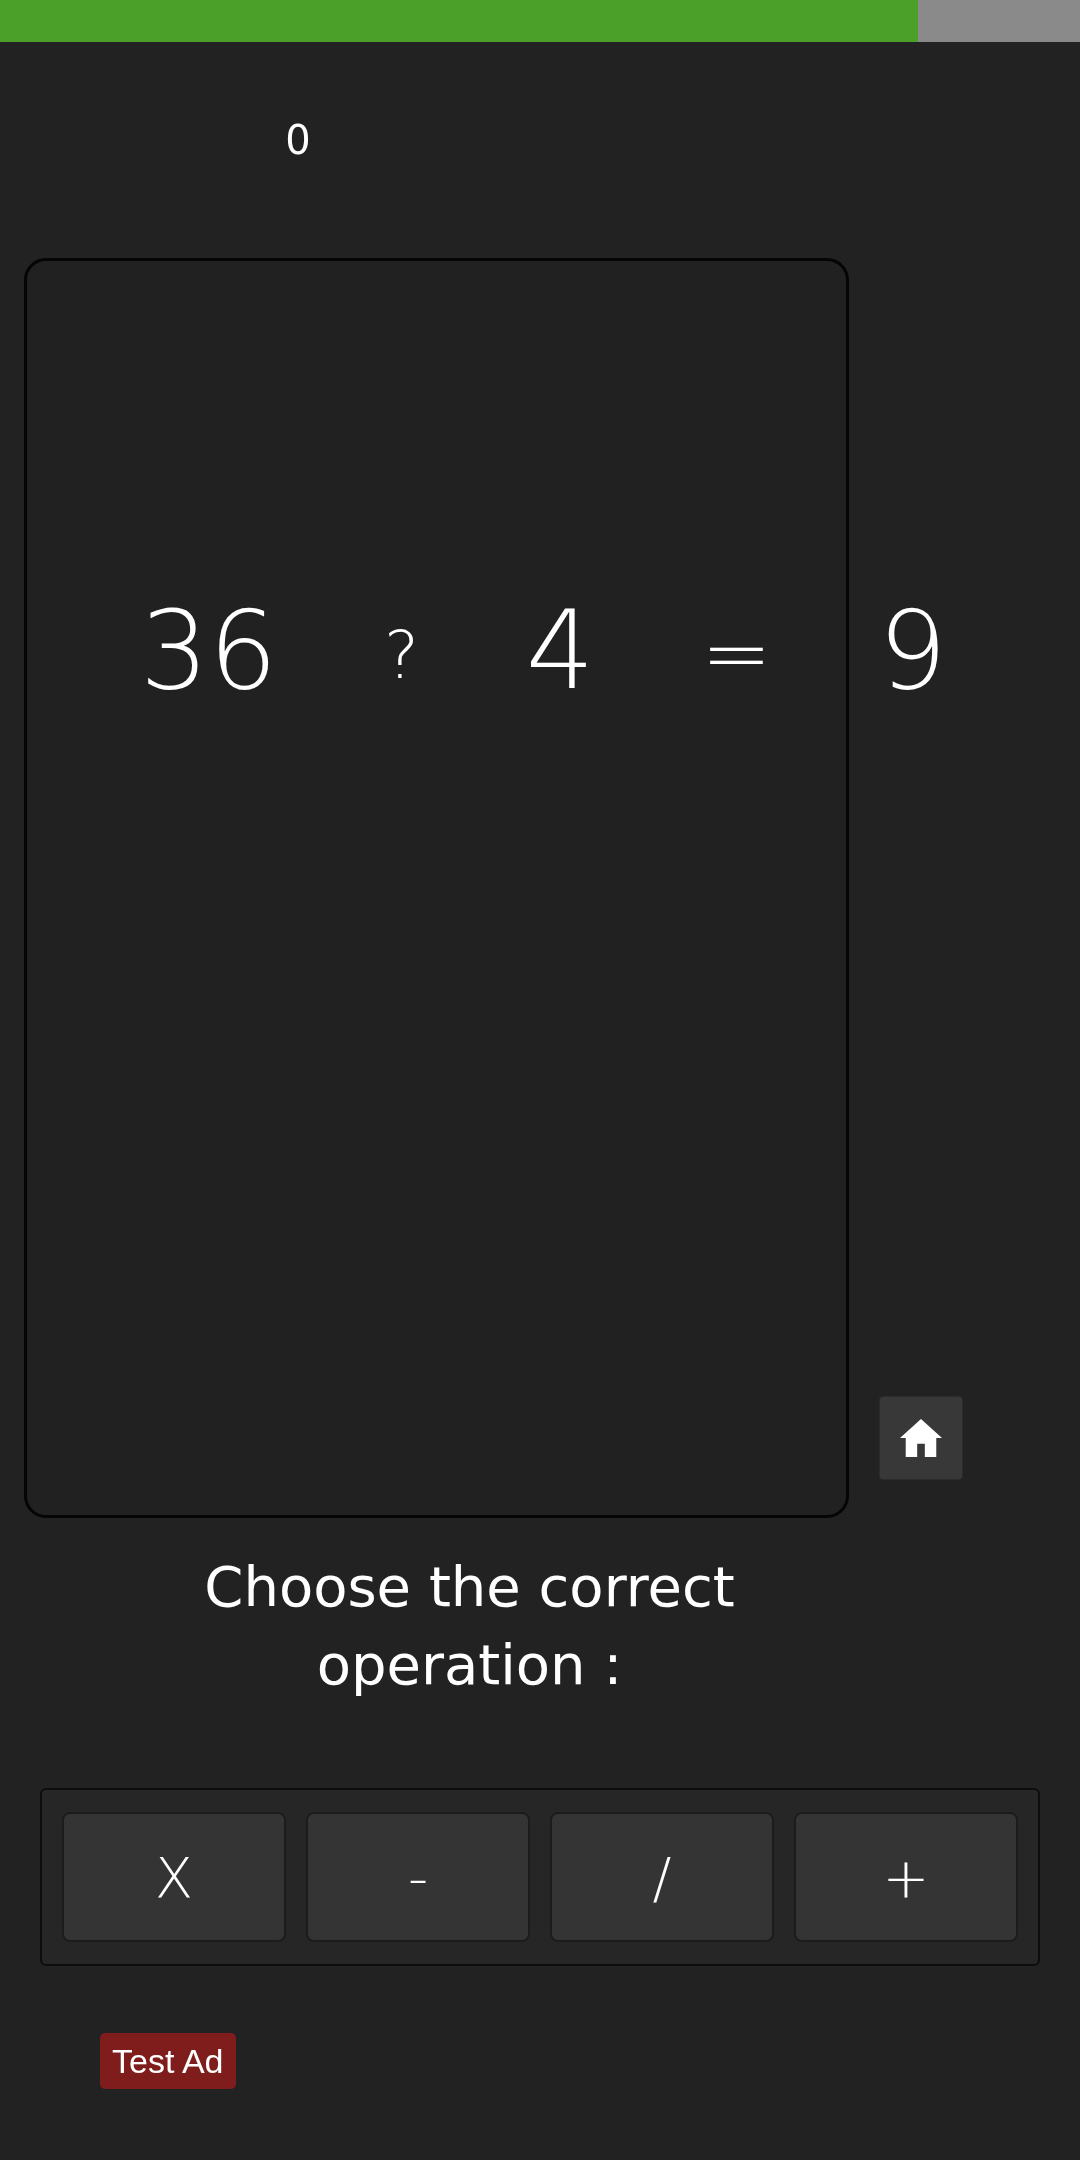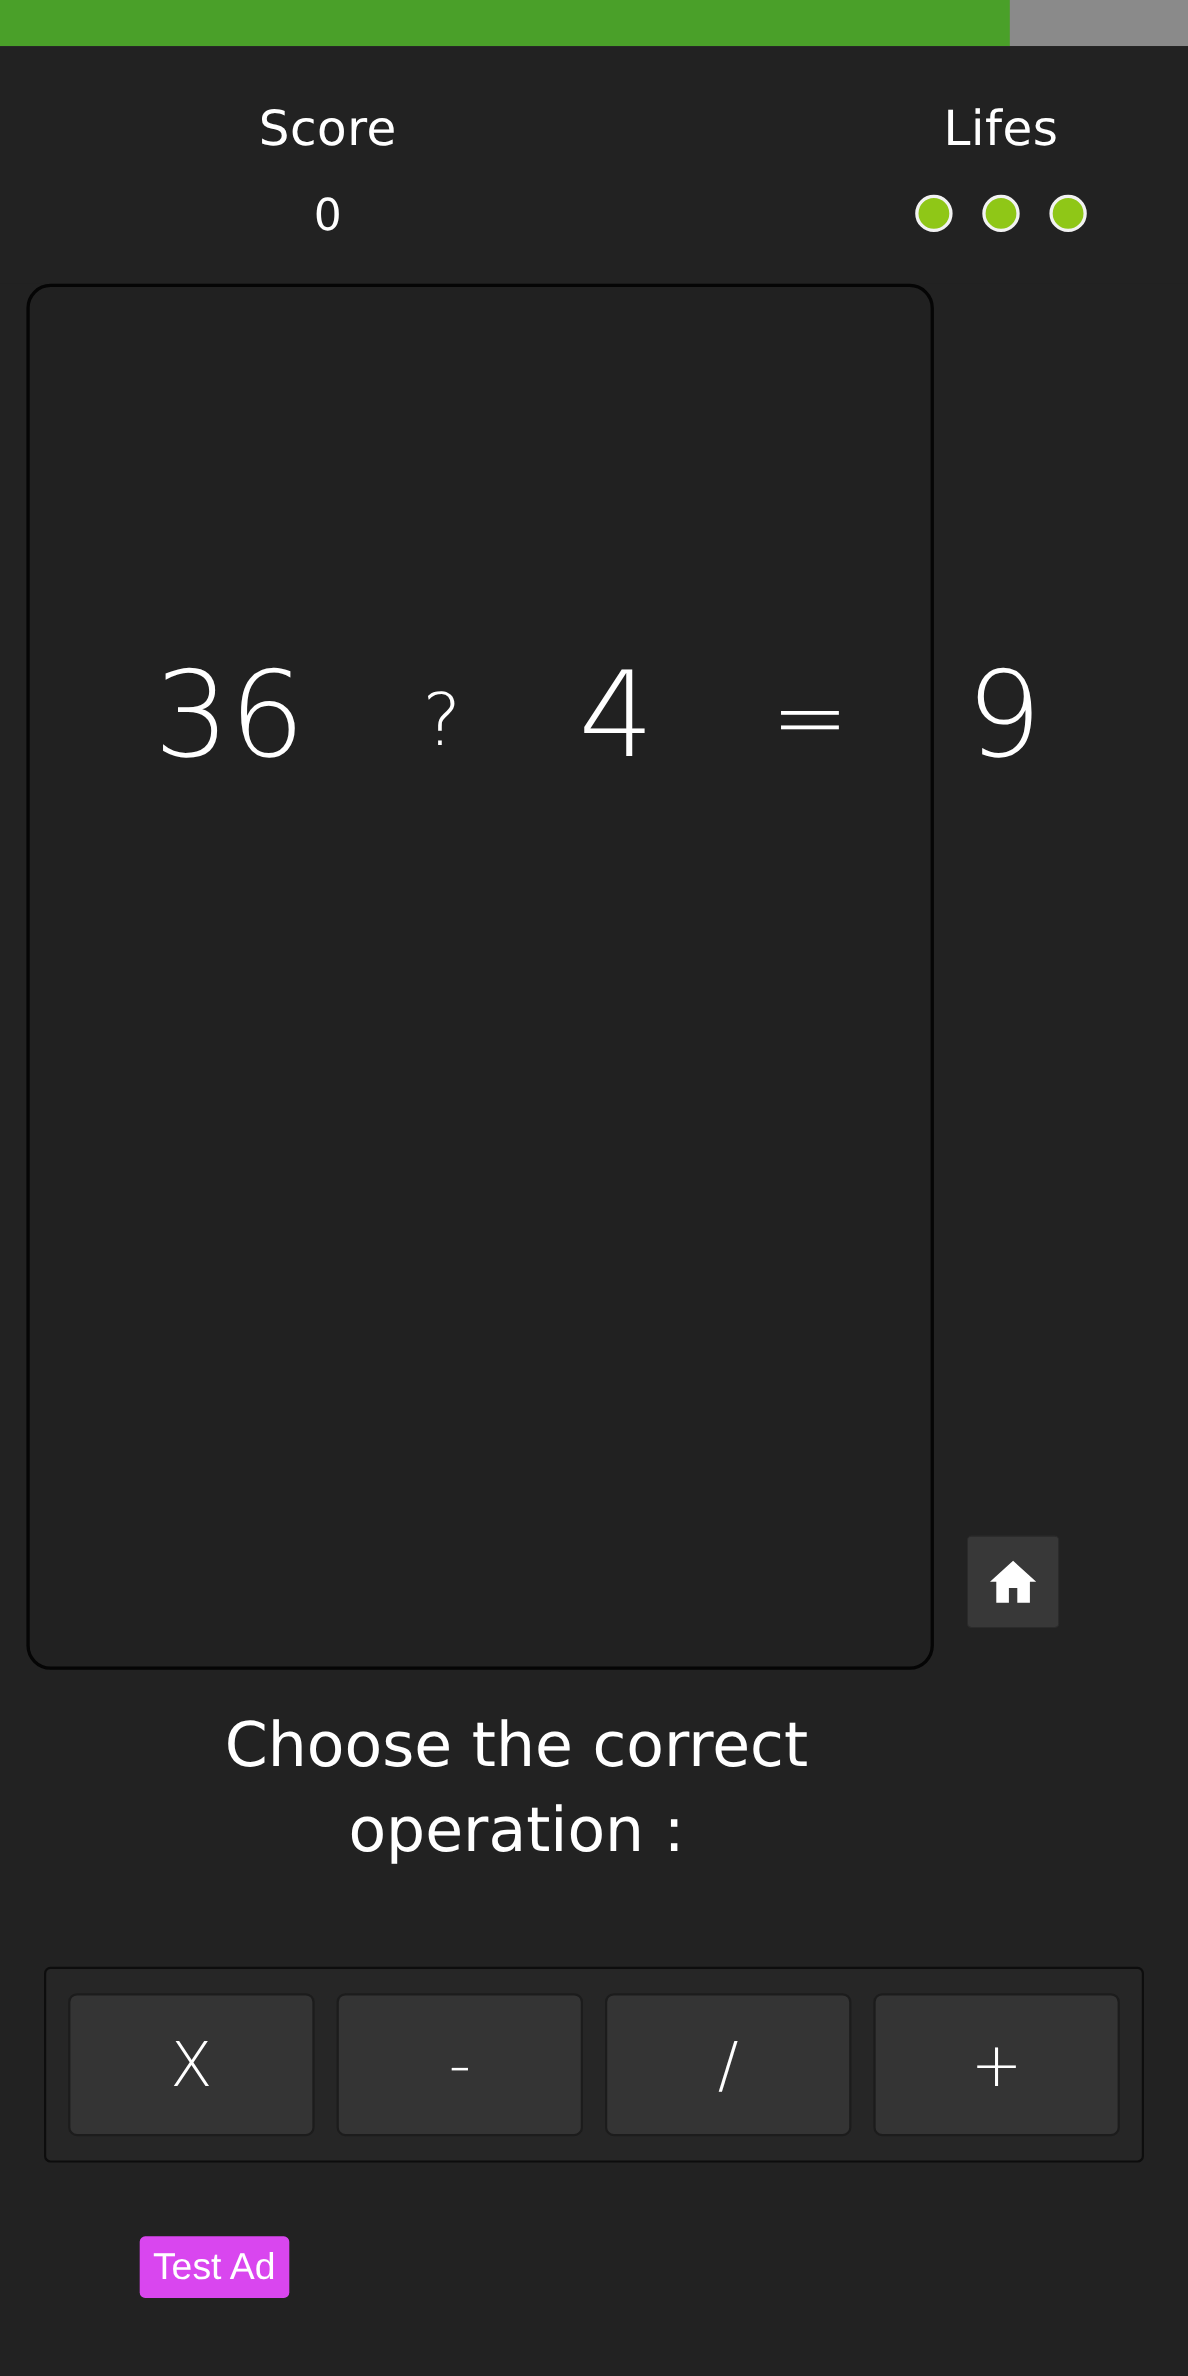--- a/index.html
+++ b/index.html
@@ -171,53 +171,43 @@
     box-sizing: border-box;
     cursor: pointer;
     font-family: "DejaVu Sans", sans-serif;
   }
 
   
   #test-ad {
     position: absolute;
     left: 100px;
     top: 2033px;
-    background: #d946ef;
+    background: #7f1d1d;
     color: #ffffff;
     font-size: 34px;
     line-height: 48px;
     padding: 4px 12px;
     border-radius: 5px;
     font-family: "Liberation Sans", sans-serif;
-    margin-left: 27px;
   }
 </style>
 </head>
 <body>
 
 <div id="top-bar">
   <div id="top-bar-fill"></div>
 </div>
 
 <div id="header">
 
 
   <div class="hdr-col" id="col-score">
-    <div class="hdr-label">Score</div>
     <div class="hdr-value">0</div>
   </div>
 
-  <div class="hdr-col" id="col-lifes">
-    <div class="hdr-label">Lifes</div>
-    <div id="lifes-dots">
-      <span class="life-dot"></span>
-      <span class="life-dot"></span>
-      <span class="life-dot"></span>
-    </div>
-  </div>
 
 </div>
 
 <div id="game-panel">
 
   <div id="equation">
     <span class="eq-operand">36</span>
     <span class="eq-gap"></span>
     <span class="eq-unknown">?</span>
     <span class="eq-gap"></span>

